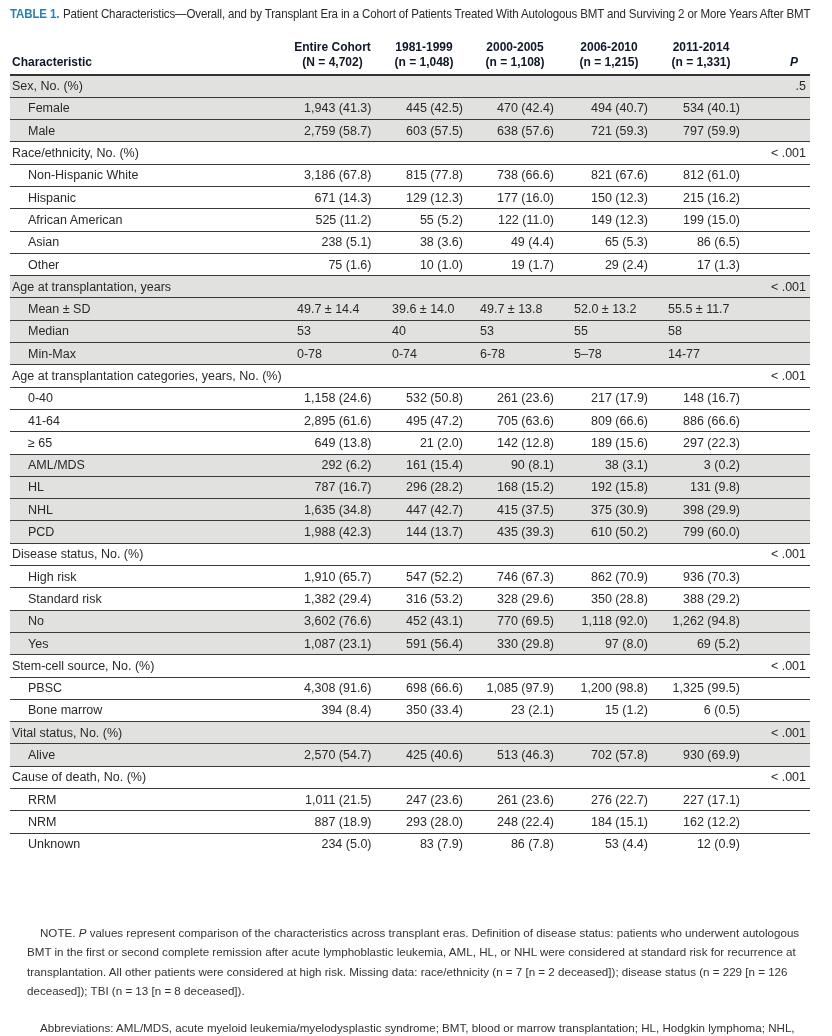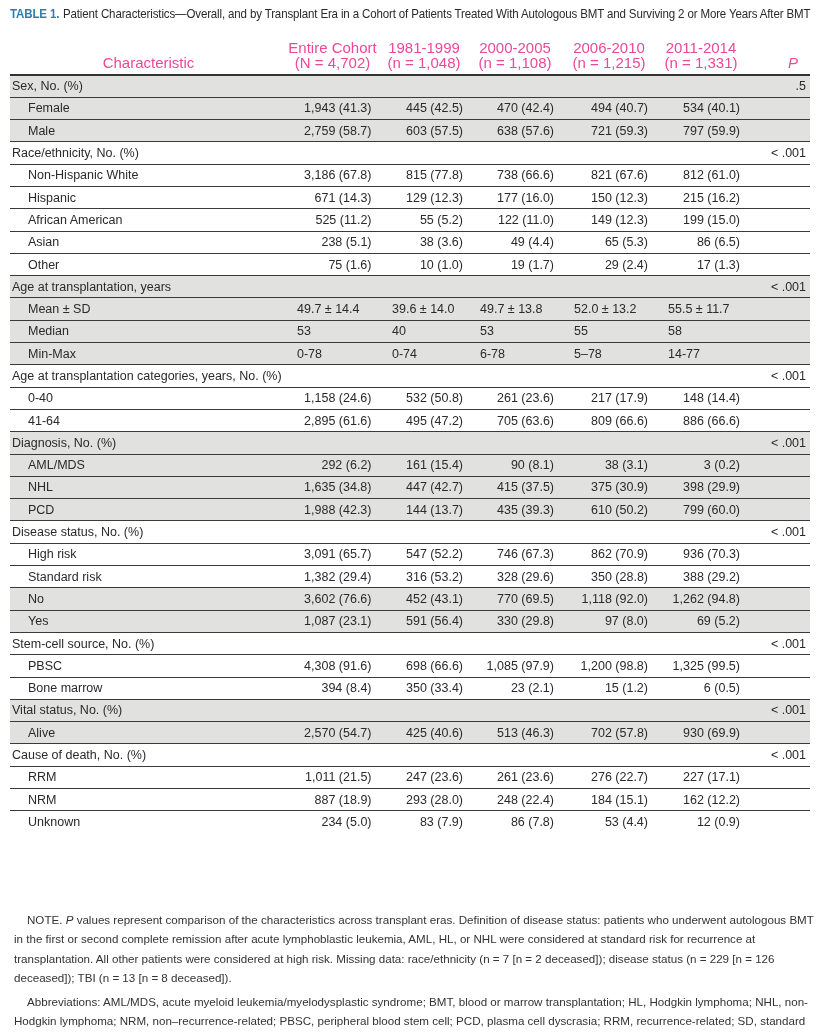--- a/index.html
+++ b/index.html
@@ -12,24 +12,24 @@
     position: absolute; left: 10px; top: 6px; width: 812px;
     font-size: 12.4px; line-height: 17px; letter-spacing: -0.15px;
     transform: scaleX(0.93); transform-origin: left top; width: 873px;
   }
   .caption .label { color: #2e7fb0; font-weight: bold; margin-right: 4px; }
   table {
     position: absolute; left: 10px; top: 40px; width: 800px;
     border-collapse: collapse; font-size: 12.5px;
   }
   thead th {
-    font-weight: normal; font-size: 15px; line-height: 15px;
-    vertical-align: bottom; padding: 0 0 4px 0; color: #ec4899;
-  }
-  thead th.char { text-align: center; padding-left: 2px; }
+    font-weight: bold; font-size: 12px; line-height: 15px;
+    vertical-align: bottom; padding: 0 0 4px 0; color: #0f172a;
+  }
+  thead th.char { text-align: left; padding-left: 2px; }
   thead th.num { text-align: center; }
   thead th.p { text-align: right; font-style: italic; padding-right: 12px; }
   thead tr { border-bottom: 2px solid #333; }
   tbody tr { height: 22.3px; border-bottom: 1.3px solid #3a3a3a; }
   tbody tr.last { border-bottom: none; margin-top: 12px; }
   tbody tr.shade { background: #e1e1df; }
   td { padding: 0; white-space: nowrap; }
   td.lbl { padding-left: 2px; }
   td.sub { padding-left: 18px; }
   td.num { text-align: center; }
@@ -41,21 +41,21 @@
   col.c1 { width: 95px; }
   col.c2 { width: 88px; }
   col.c3 { width: 94px; }
   col.c4 { width: 94px; }
   col.c5 { width: 90px; }
   col.c6 { width: 64px; }
   .notes {
     position: absolute; left: 10px; top: 906px; width: 812px;
     font-size: 11.6px; line-height: 19.4px; color: #333;
   }
-  .notes p { margin: 4px; text-indent: 13px; }
+  .notes p { margin: 17px; text-indent: 13px; }
   .notes i { font-style: italic; }
 </style>
 </head>
 <body>
 
 <div class="caption">
   <span class="label">TABLE 1.</span><span>Patient Characteristics—Overall, and by Transplant Era in a Cohort of Patients Treated With Autologous BMT and Surviving 2 or More Years After BMT</span>
 </div>
 
 <table>
@@ -185,46 +185,60 @@
       <tr>
         <td class="lbl" colspan="6">Age at transplantation categories, years, No. (%)</td>
         <td class="p">&lt; .001</td>
       </tr>
       <tr class="">
         <td class="sub">0-40</td>
         <td class="num"><span>1,158 (24.6)</span></td>
         <td class="num"><span>532 (50.8)</span></td>
         <td class="num"><span>261 (23.6)</span></td>
         <td class="num"><span>217 (17.9)</span></td>
-        <td class="num"><span>148 (14.4)</span></td>
+        <td class="num"><span>148 (16.7)</span></td>
         <td class="p"></td>
       </tr>
       <tr class="">
         <td class="sub">41-64</td>
         <td class="num"><span>2,895 (61.6)</span></td>
         <td class="num"><span>495 (47.2)</span></td>
         <td class="num"><span>705 (63.6)</span></td>
         <td class="num"><span>809 (66.6)</span></td>
         <td class="num"><span>886 (66.6)</span></td>
         <td class="p"></td>
       </tr>
-      <tr class="shade">
-        <td class="lbl" colspan="6">Diagnosis, No. (%)</td>
-        <td class="p">&lt; .001</td>
+      <tr class="">
+        <td class="sub">≥ 65</td>
+        <td class="num"><span>649 (13.8)</span></td>
+        <td class="num"><span>21 (2.0)</span></td>
+        <td class="num"><span>142 (12.8)</span></td>
+        <td class="num"><span>189 (15.6)</span></td>
+        <td class="num"><span>297 (22.3)</span></td>
+        <td class="p"></td>
       </tr>
       <tr class="shade">
         <td class="sub">AML/MDS</td>
         <td class="num"><span>292 (6.2)</span></td>
         <td class="num"><span>161 (15.4)</span></td>
         <td class="num"><span>90 (8.1)</span></td>
         <td class="num"><span>38 (3.1)</span></td>
         <td class="num"><span>3 (0.2)</span></td>
         <td class="p"></td>
       </tr>
       <tr class="shade">
+        <td class="sub">HL</td>
+        <td class="num"><span>787 (16.7)</span></td>
+        <td class="num"><span>296 (28.2)</span></td>
+        <td class="num"><span>168 (15.2)</span></td>
+        <td class="num"><span>192 (15.8)</span></td>
+        <td class="num"><span>131 (9.8)</span></td>
+        <td class="p"></td>
+      </tr>
+      <tr class="shade">
         <td class="sub">NHL</td>
         <td class="num"><span>1,635 (34.8)</span></td>
         <td class="num"><span>447 (42.7)</span></td>
         <td class="num"><span>415 (37.5)</span></td>
         <td class="num"><span>375 (30.9)</span></td>
         <td class="num"><span>398 (29.9)</span></td>
         <td class="p"></td>
       </tr>
       <tr class="shade">
         <td class="sub">PCD</td>
@@ -234,21 +248,21 @@
         <td class="num"><span>610 (50.2)</span></td>
         <td class="num"><span>799 (60.0)</span></td>
         <td class="p"></td>
       </tr>
       <tr>
         <td class="lbl" colspan="6">Disease status, No. (%)</td>
         <td class="p">&lt; .001</td>
       </tr>
       <tr class="">
         <td class="sub">High risk</td>
-        <td class="num"><span>3,091 (65.7)</span></td>
+        <td class="num"><span>1,910 (65.7)</span></td>
         <td class="num"><span>547 (52.2)</span></td>
         <td class="num"><span>746 (67.3)</span></td>
         <td class="num"><span>862 (70.9)</span></td>
         <td class="num"><span>936 (70.3)</span></td>
         <td class="p"></td>
       </tr>
       <tr class="">
         <td class="sub">Standard risk</td>
         <td class="num"><span>1,382 (29.4)</span></td>
         <td class="num"><span>316 (53.2)</span></td>

